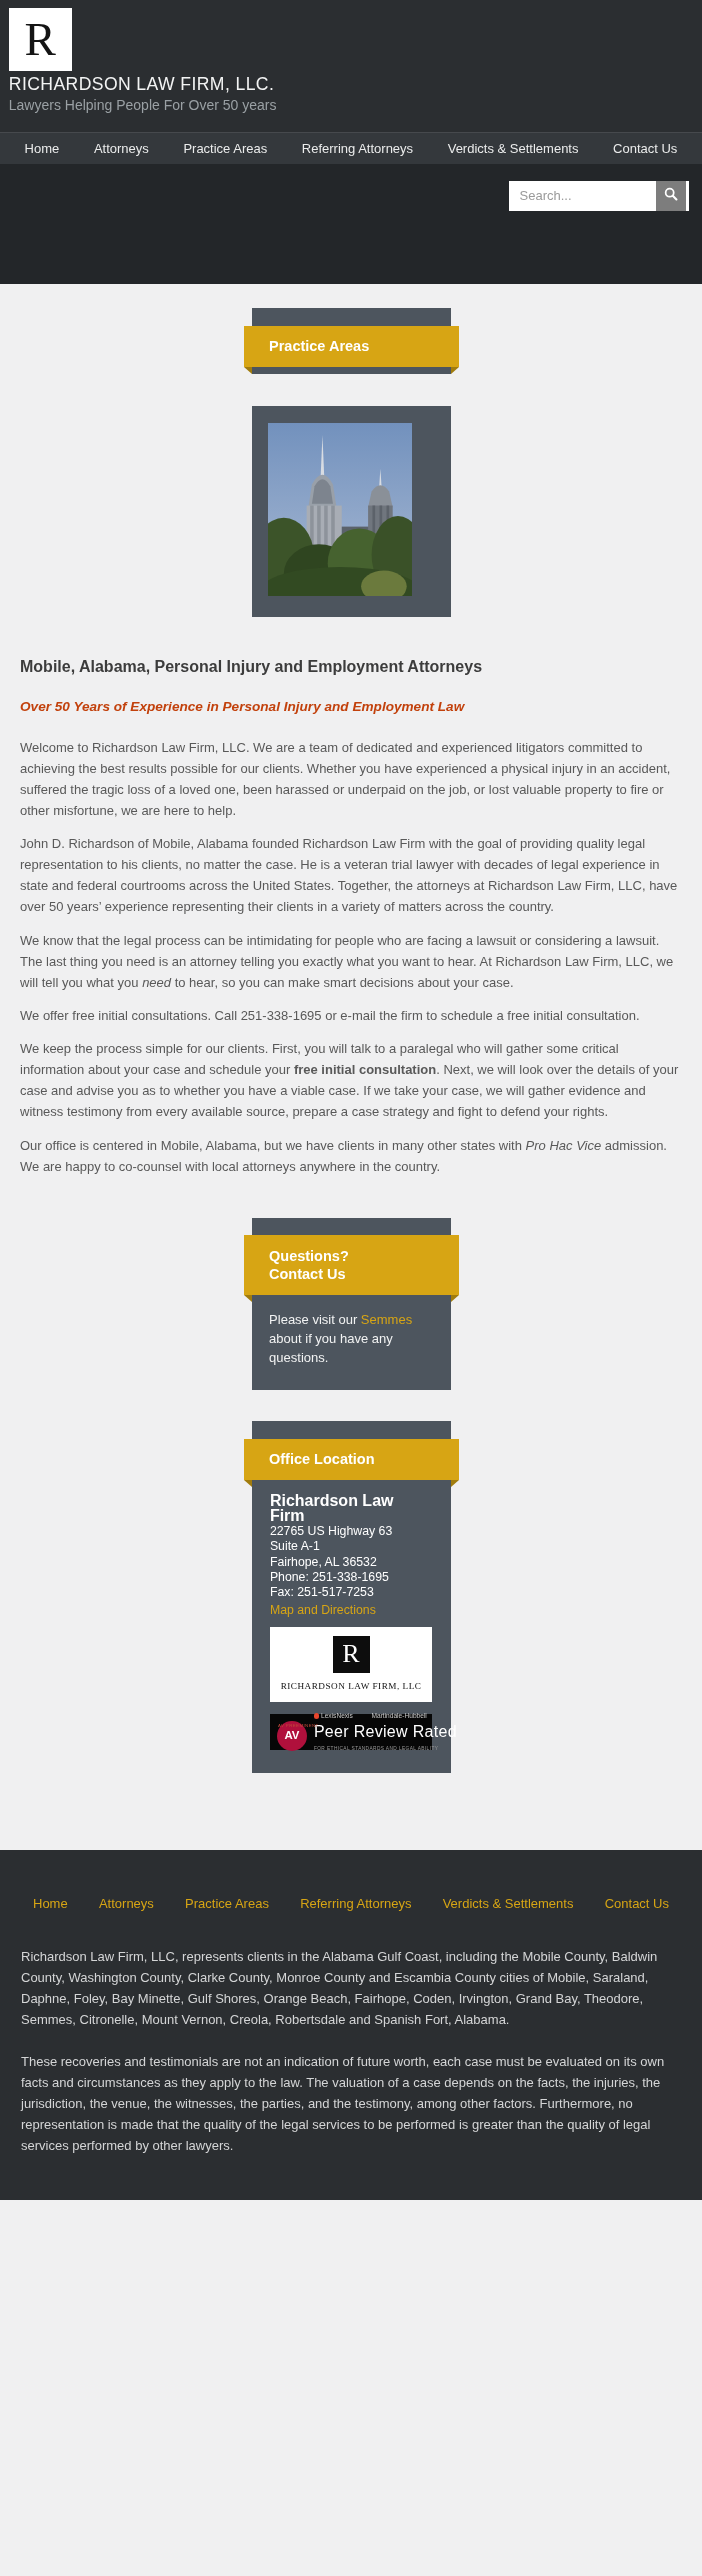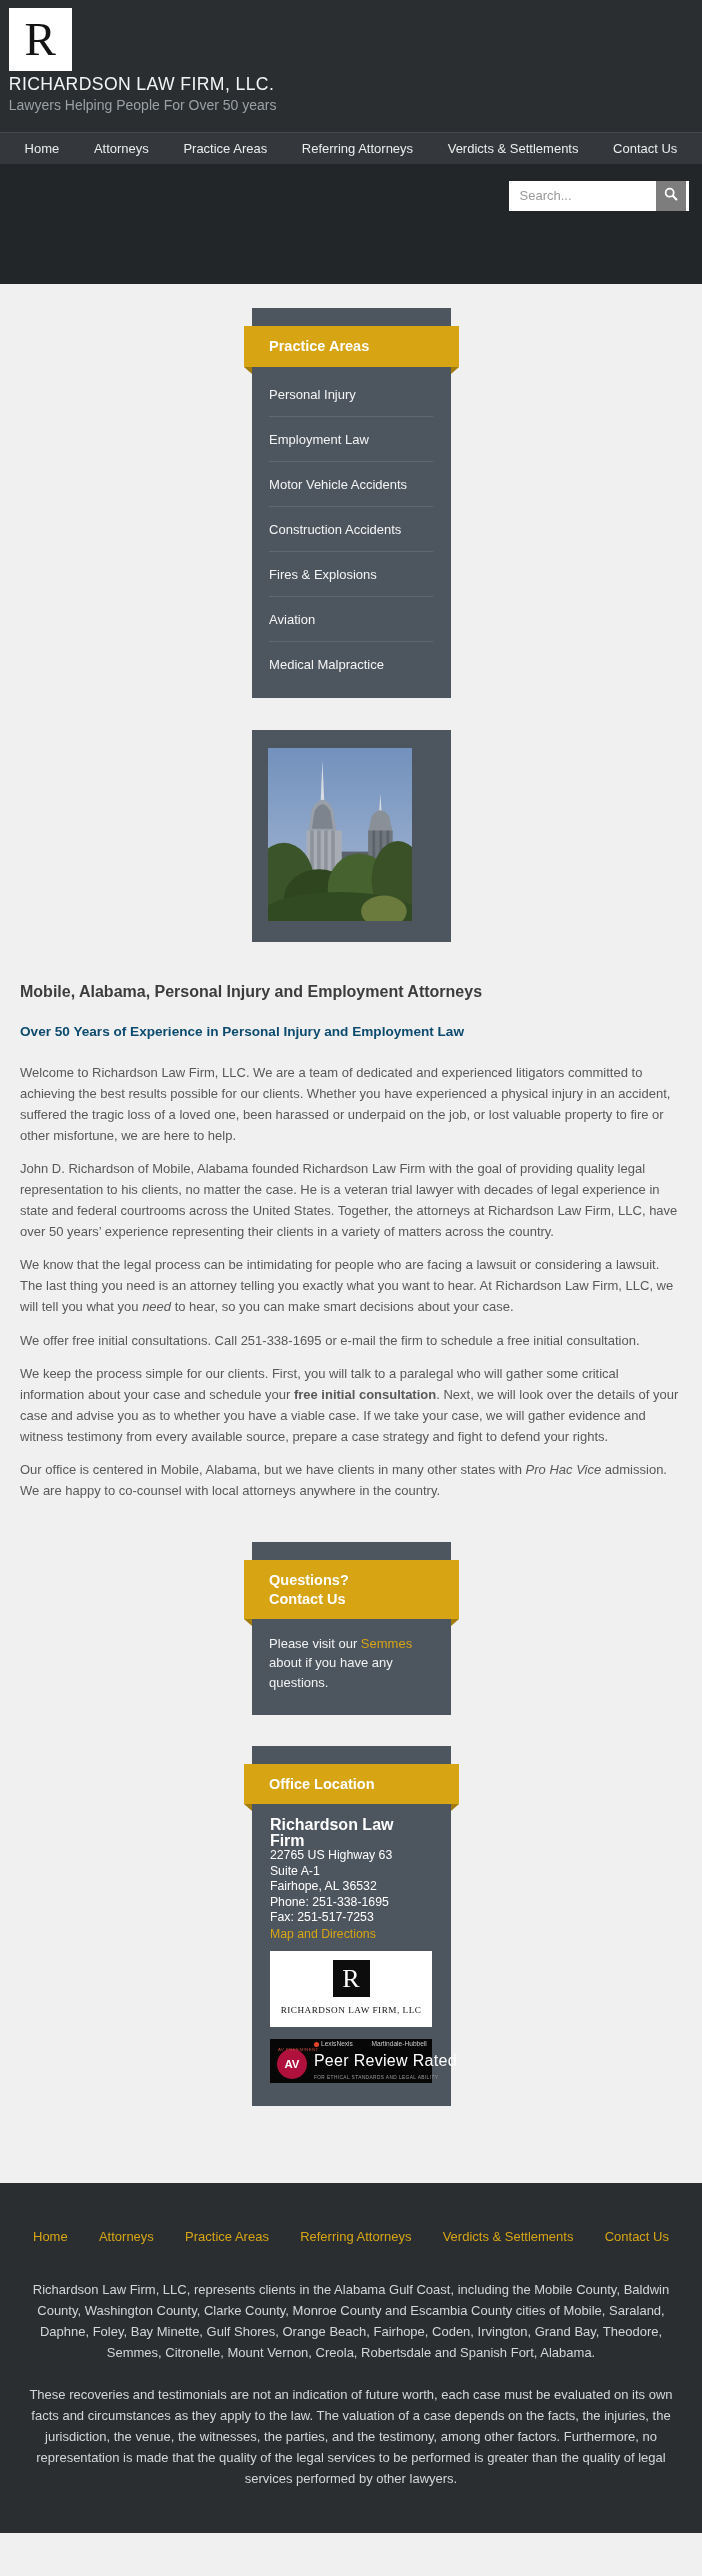--- a/index.html
+++ b/index.html
@@ -46,59 +46,59 @@
   .pa-list { list-style:none; margin:5.3px 0 0; padding:0 0 5.3px; }
   .pa-list li { margin:0 17.6px; padding:14px 0; }
   .pa-list li + li { border-top:0.9px solid #61686f; }
   .pa-list a { color:#f4f5f5; text-decoration:none; font-size:13px; }
 
   .photo-widget { padding:17.6px 16px 21px; }
   .photo-widget svg { display:block; }
 
   .main-text { padding:41px 20px 29px; }
   .main-text h1 { font-size:16px; color:#3c3c3c; margin:0 0 23px; font-weight:bold; }
-  .main-text h2 { font-size:13.6px; color:#0c4a6e; margin:0 0 23px; font-weight:bold; }
+  .main-text h2 { font-size:13.6px; color:#c2410c; margin:0 0 23px; font-weight:bold;font-style:italic; }
   .main-text h3 { font-size:13.6px; color:#484848; margin:8.8px 0 23px; font-weight:bold; }
   .main-text p { font-size:13px; line-height:21px; color:#595959; margin:0 0 12.3px; }
 
   .contact-widget { margin-bottom:31px; }
   .contact-widget .ribbon h2 { max-width:132px; }
   .contact-body { color:#f2f3f3; font-size:13px; line-height:19.3px; padding:15px 17.6px 23px; }
   .gold-link { color:#d7a514; text-decoration:none; }
 
   .office-body { padding:13px 18.4px 23px; color:#ffffff; font-size:12.3px; line-height:15.4px; }
   .office-firm { font-weight:bold; font-size:16px; }
   .map-link { display:inline-block; margin-top:1.8px; }
 
   .badge-logo { background:#ffffff; margin-top:8.8px; padding:8.8px 5.3px 8px; text-align:center; }
   .badge-logo .sq { width:37px; height:37px; background:#0d0d0d; margin:0 auto;
                     display:flex; align-items:center; justify-content:center; }
   .badge-logo .sq span { color:#ffffff; font-family:"Liberation Serif", serif; font-size:26px; }
   .badge-logo .nm { font-family:"Liberation Serif", serif; font-size:9.2px; letter-spacing:0.5px;
                     color:#111111; margin-top:6.1px; white-space:nowrap; }
 
-  .badge-av { background:#070707; margin-top:12.3px; height:44px; display:flex; align-items:center;
+  .badge-av { background:#070707; margin-top:12.3px; height:36px; display:flex; align-items:center;
               padding:0 5.3px 0 3.5px; position:relative; }
   .av-pre { position:absolute; top:3.5px; left:8px; font-size:4.4px; color:#c04a3a; letter-spacing:0.4px; }
   .av-circle { width:30px; height:30px; border-radius:50%; background:#b0103c; color:#ffffff;
                font-weight:bold; font-size:11.4px; display:flex; align-items:center; justify-content:center;
                flex:none; margin:7px 3.5px 0 3.5px; }
   .av-right { flex:1; padding-left:3.5px; min-width:0; }
   .av-top { display:flex; justify-content:space-between; align-items:center; font-size:6.6px; color:#c9c9c9; }
   .av-top .brand { white-space:nowrap; }
   .flame { display:inline-block; width:5.3px; height:5.3px; border-radius:50%; background:#e8452c;
            vertical-align:middle; margin-right:1.8px; }
   .av-main { font-size:16px; color:#ffffff; letter-spacing:0.3px; margin-top:0.9px; white-space:nowrap; }
   .av-sub { font-size:4.8px; color:#9a9a9a; letter-spacing:0.4px; margin-top:1.8px; white-space:nowrap; }
 
   
   .footer { background:#2b2e31; margin-top:40px; padding:46px 0 23px; }
   .footer-nav { display:flex; justify-content:space-between; padding:0 33px; margin-bottom:35px; }
   .footer-nav a { color:#d7a514; font-size:13px; text-decoration:none; }
-  .footer p { color:#d4d5d6; font-size:13px; line-height:21px; text-align:center;
+  .footer p { color:#d4d5d6; font-size:13px; line-height:21px; text-align:left;
               max-width:660px; margin:0 auto 21px; }
 </style>
 </head>
 <body>
 
 <div class="header">
   <div class="logo-box">
     <span class="logo-r">R</span>
   </div>
   <div class="site-title">RICHARDSON LAW FIRM, LLC.</div>
@@ -127,29 +127,20 @@
     </button>
   </div>
 </div>
 
 <div class="content">
 
   <div class="widget pa-widget">
     <div class="ribbon">
       <h2>Practice Areas</h2>
     </div>
-    <ul class="pa-list">
-      <li><a href="#">Personal Injury</a></li>
-      <li><a href="#">Employment Law</a></li>
-      <li><a href="#">Motor Vehicle Accidents</a></li>
-      <li><a href="#">Construction Accidents</a></li>
-      <li><a href="#">Fires &amp; Explosions</a></li>
-      <li><a href="#">Aviation</a></li>
-      <li><a href="#">Medical Malpractice</a></li>
-    </ul>
   </div>
 
   <div class="widget photo-widget">
     <svg width="144" height="173" viewBox="0 0 164 197">
       <defs>
         <linearGradient id="sky" x1="0" y1="0" x2="0" y2="1">
           <stop offset="0" stop-color="#7291bd"></stop>
           <stop offset="1" stop-color="#a9bad4"></stop>
         </linearGradient>
       </defs>

